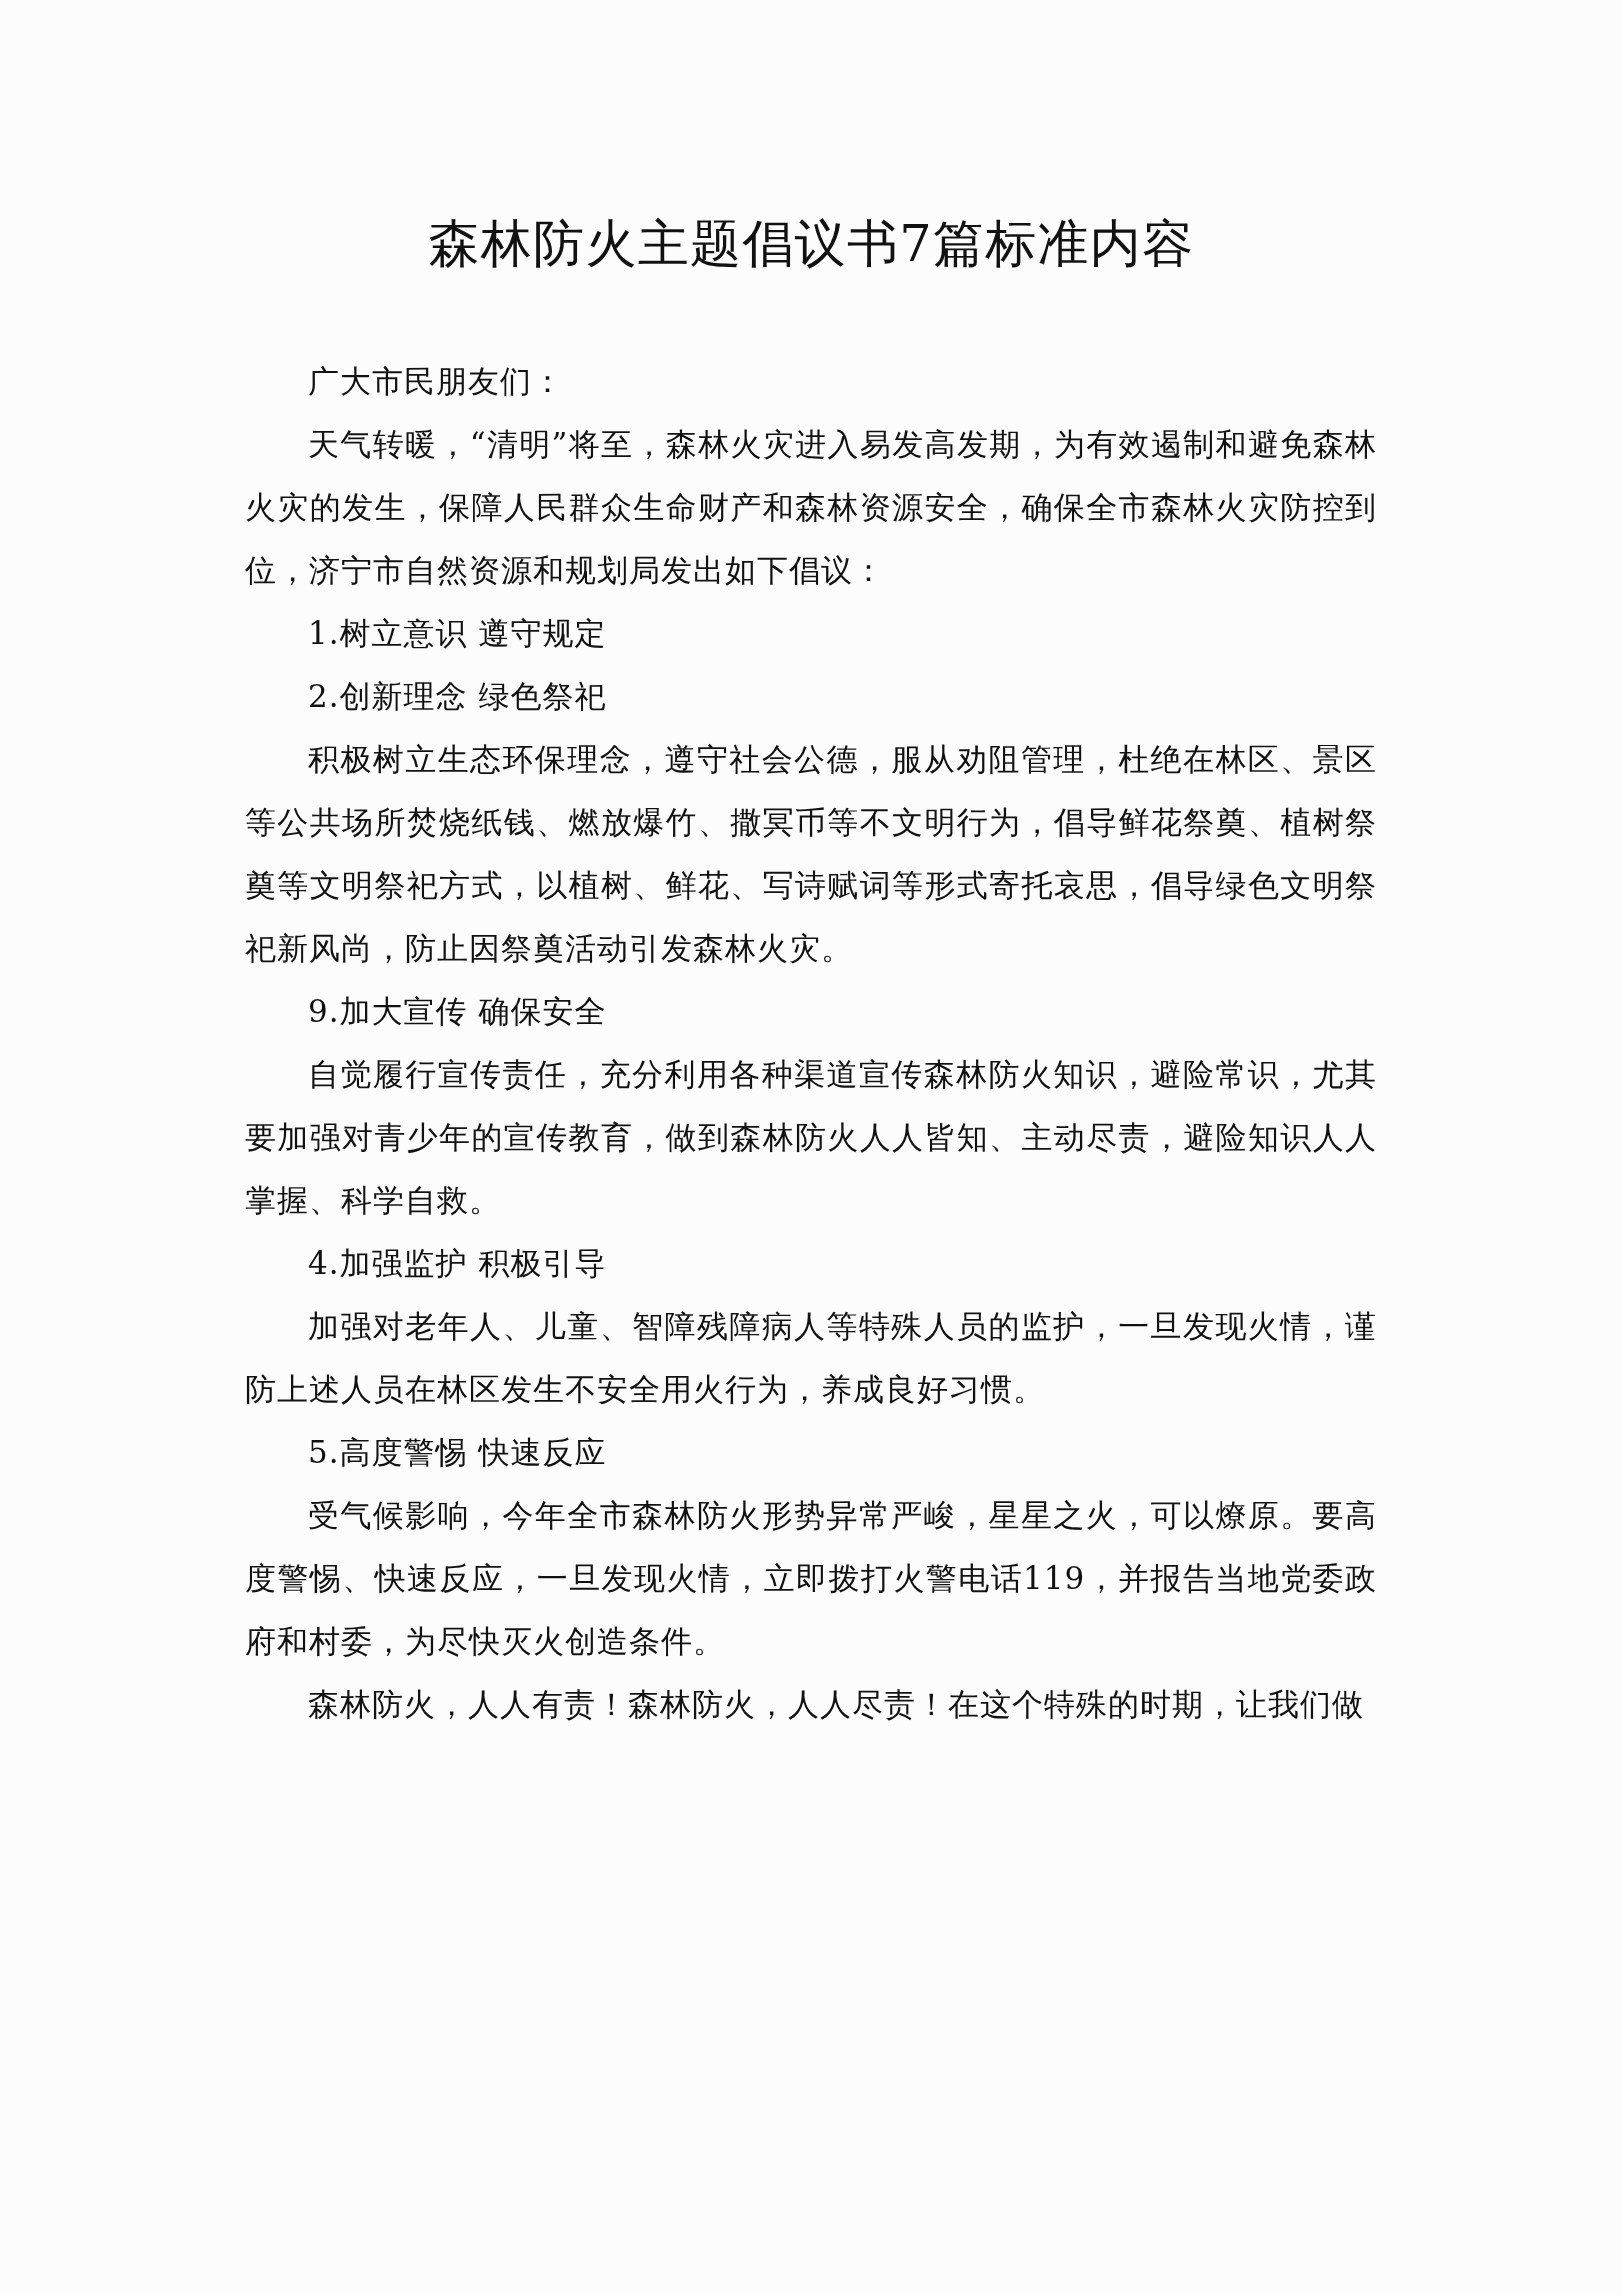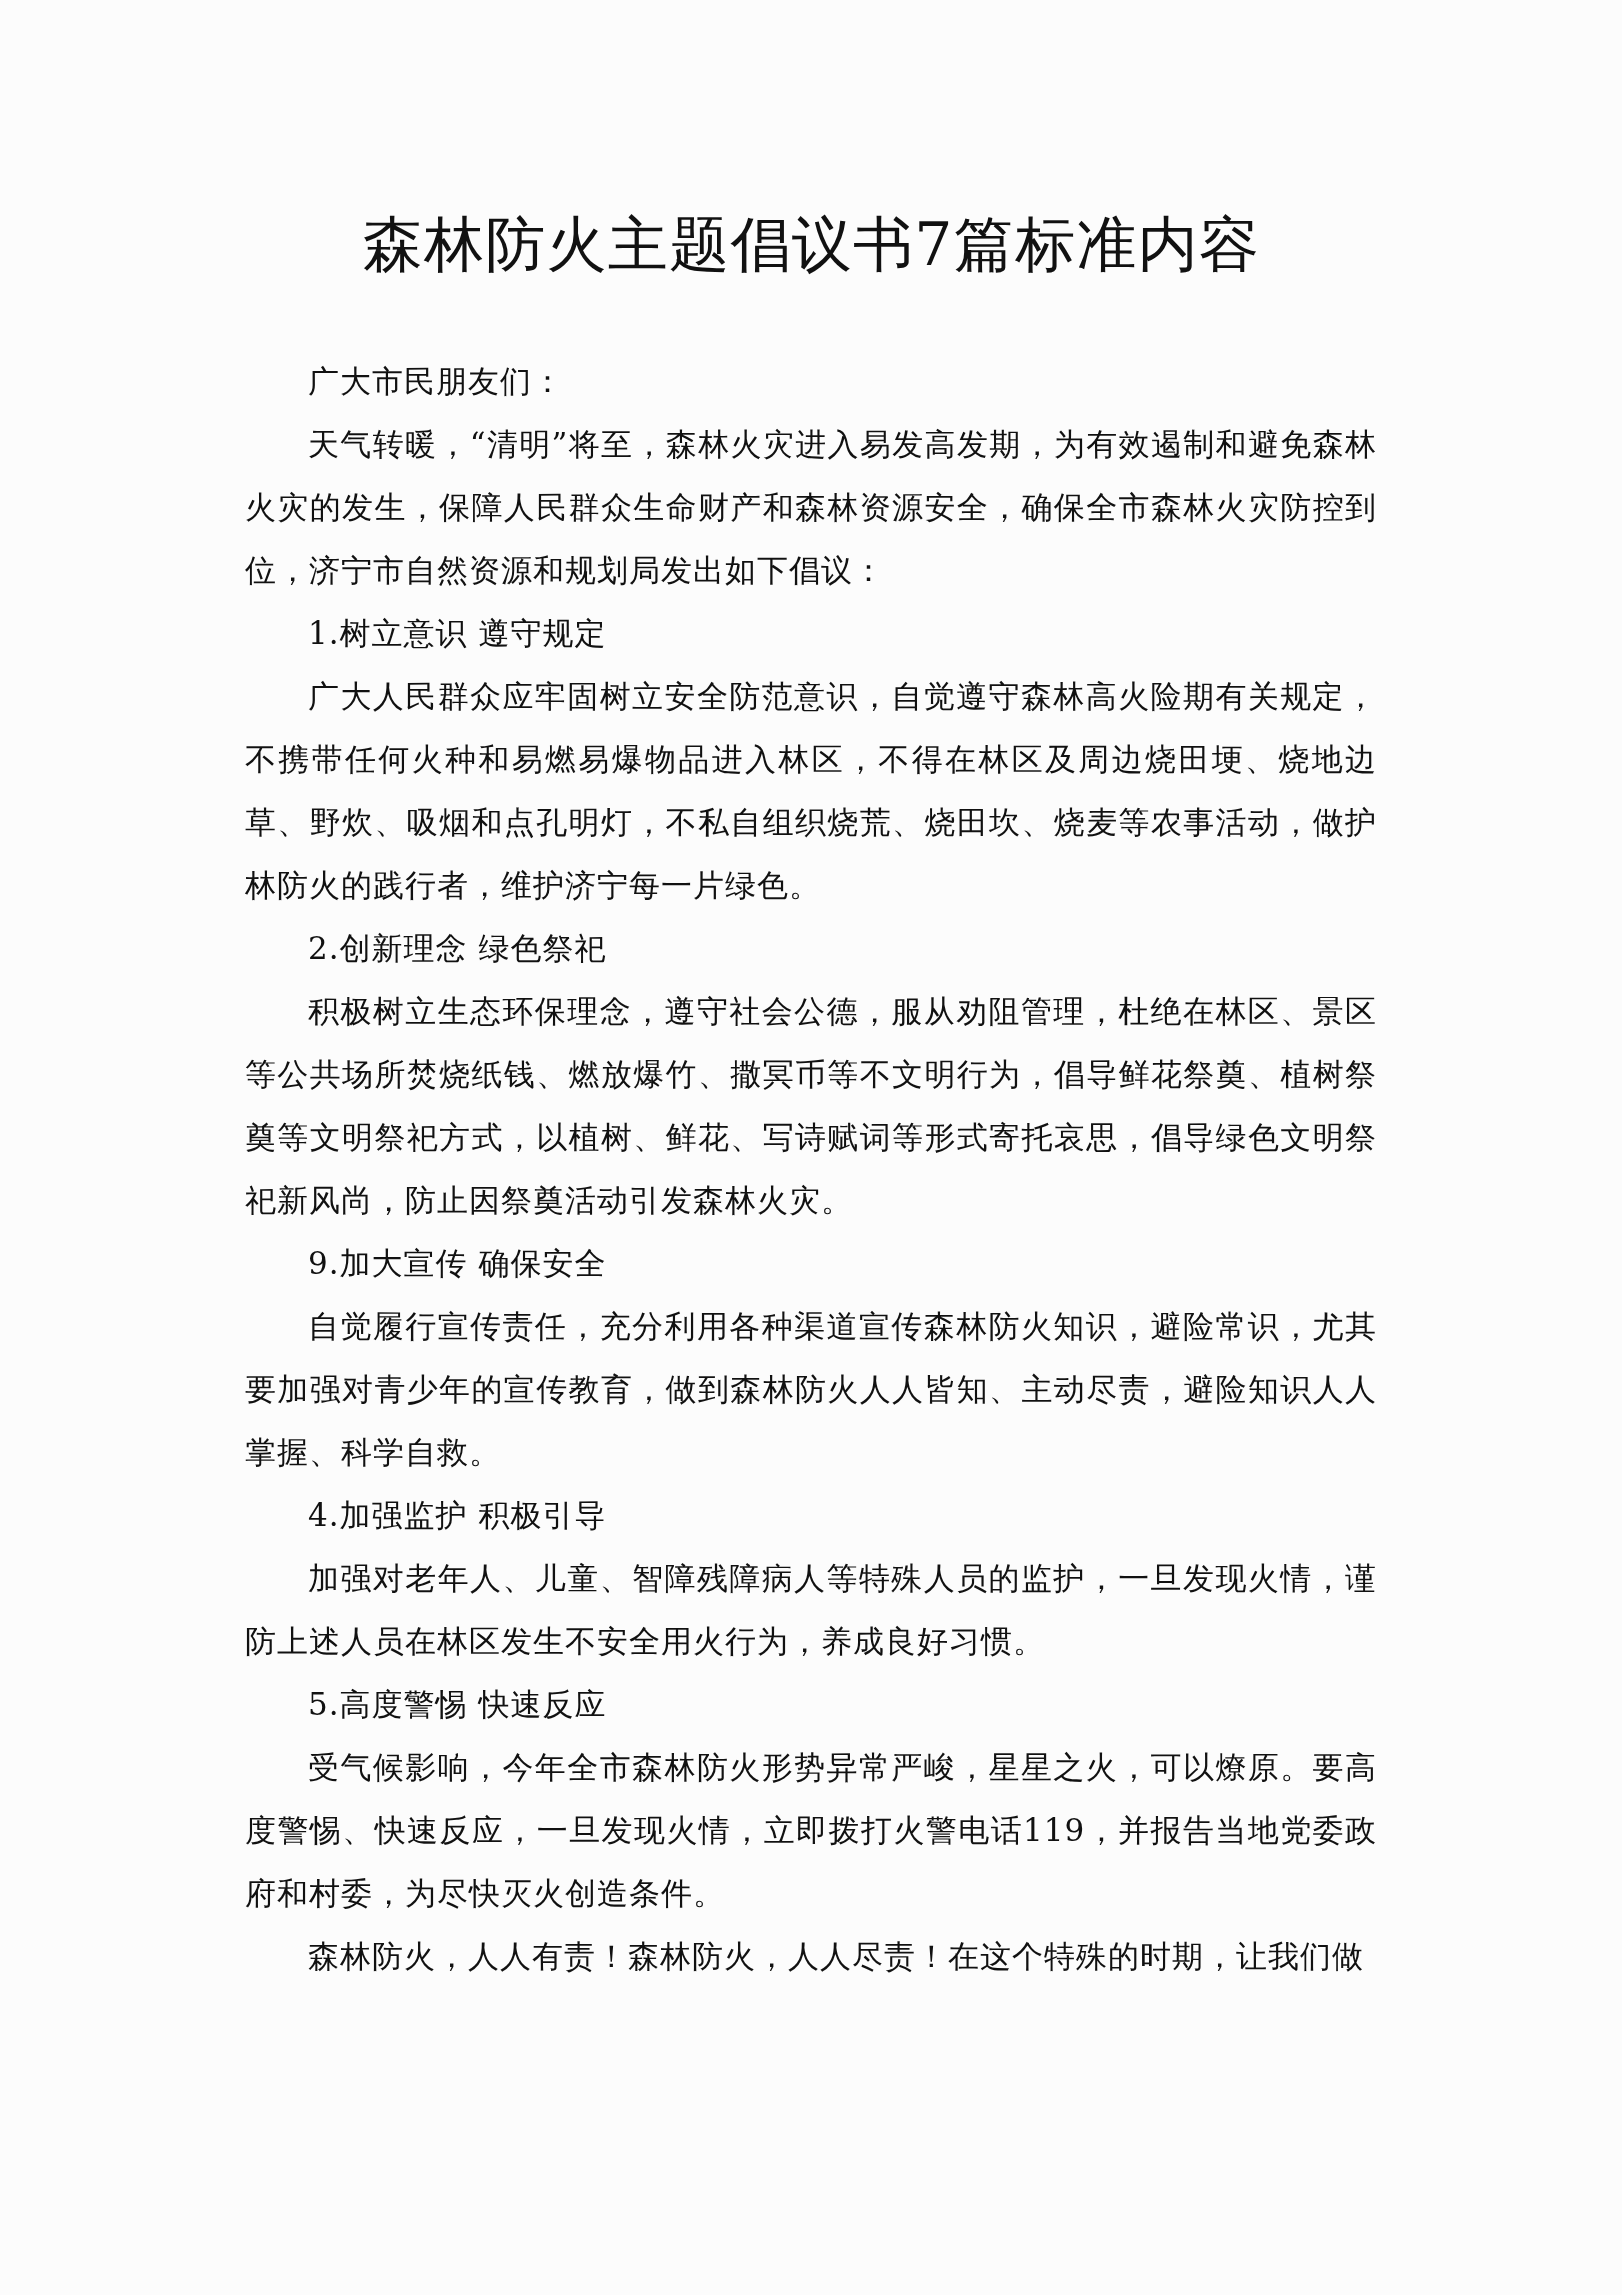--- a/index.html
+++ b/index.html
@@ -15,21 +15,21 @@
   .page {
     position: absolute;
     left: 0; top: 0;
     width: 1623px; height: 2295px;
   }
   .doc-title {
     position: absolute;
     left: 0; right: 0;
     top: 208px;
     text-align: center;
-    font-size: 60px;
+    font-size: 51px;
     line-height: 72px;
     letter-spacing: 1.3px;
     font-weight: normal;
     margin: 0;
   }
   .body-text {
     position: absolute;
     left: 245px;
     top: 350px;
     width: 1132px;
@@ -52,21 +52,20 @@
 <body>
 
 <div class="page">
   <h1 class="doc-title">森林防火主题倡议书7篇标准内容</h1>
 
   <div class="body-text">
     <p class="heading">广大市民朋友们：</p>
     <p class="para">天气转暖，“清明”将至，森林火灾进入易发高发期，为有效遏制和避免森林火灾的发生，保障人民群众生命财产和森林资源安全，确保全市森林火灾防控到位，济宁市自然资源和规划局发出如下倡议：</p>
 
     <p class="heading">1.树立意识 遵守规定</p>
-    <p class="para">广大人民群众应牢固树立安全防范意识，自觉遵守森林高火险期有关规定，不携带任何火种和易燃易爆物品进入林区，不得在林区及周边烧田埂、烧地边草、野炊、吸烟和点孔明灯，不私自组织烧荒、烧田坎、烧麦等农事活动，做护林防火的践行者，维护济宁每一片绿色。</p>
 
     <p class="heading">2.创新理念 绿色祭祀</p>
     <p class="para">积极树立生态环保理念，遵守社会公德，服从劝阻管理，杜绝在林区、景区等公共场所焚烧纸钱、燃放爆竹、撒冥币等不文明行为，倡导鲜花祭奠、植树祭奠等文明祭祀方式，以植树、鲜花、写诗赋词等形式寄托哀思，倡导绿色文明祭祀新风尚，防止因祭奠活动引发森林火灾。</p>
 
     <p class="heading">9.加大宣传 确保安全</p>
     <p class="para">自觉履行宣传责任，充分利用各种渠道宣传森林防火知识，避险常识，尤其要加强对青少年的宣传教育，做到森林防火人人皆知、主动尽责，避险知识人人掌握、科学自救。</p>
 
     <p class="heading">4.加强监护 积极引导</p>
     <p class="para">加强对老年人、儿童、智障残障病人等特殊人员的监护，一旦发现火情，谨防上述人员在林区发生不安全用火行为，养成良好习惯。</p>
 

